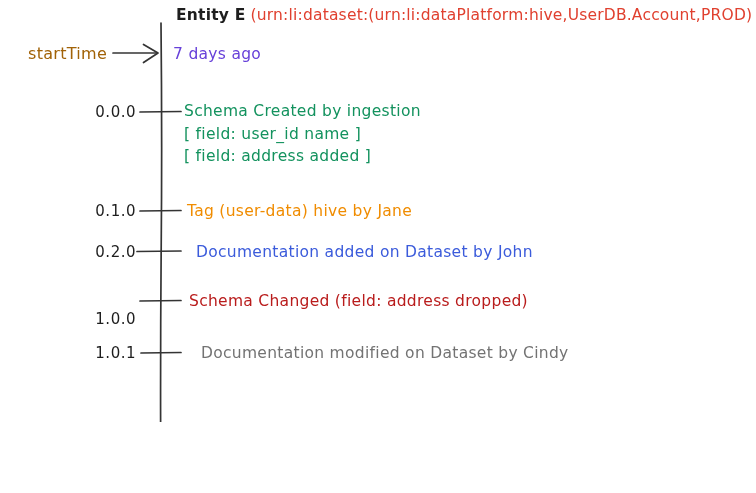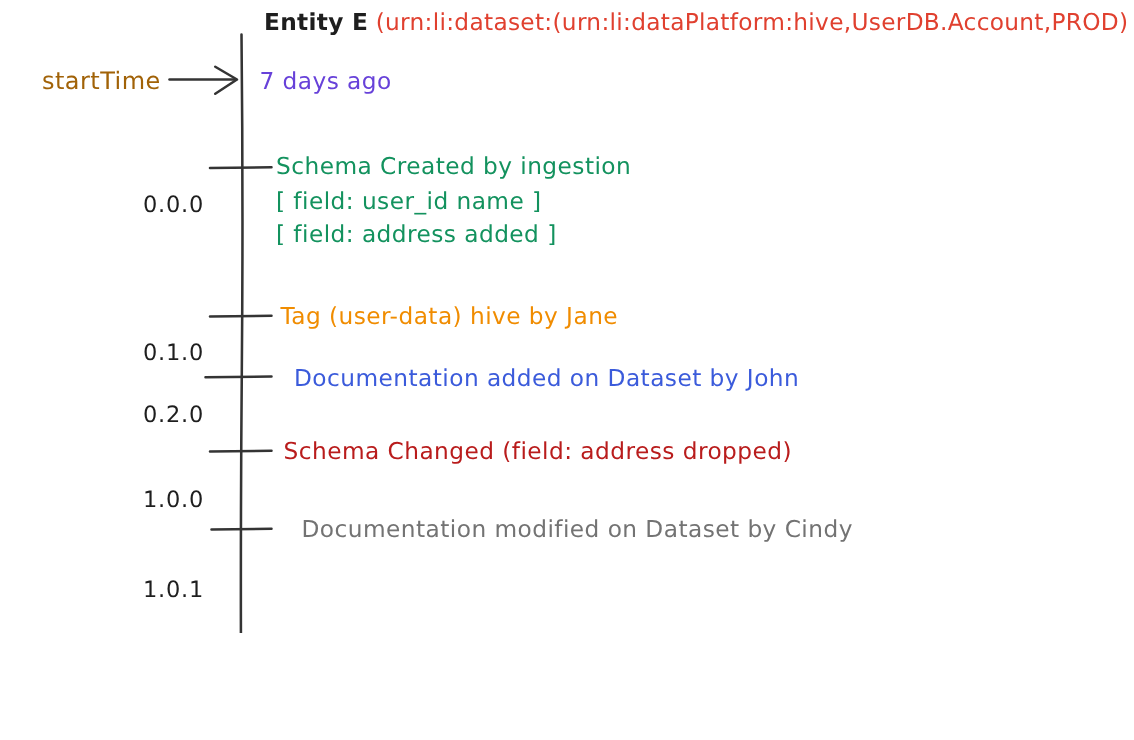--- a/index.html
+++ b/index.html
@@ -34,21 +34,20 @@
   }
   .vlabel {
     position: absolute;
     left: 92px;
     width: 44px;
     text-align: right;
     font-size: 15px;
     color: #1e1e1e;
     letter-spacing: 0.5px;
     white-space: nowrap;
-    margin-top: 24px;
   }
   .etext {
     position: absolute;
     font-size: 15.5px;
     line-height: 22.5px;
     white-space: nowrap;
     letter-spacing: 0.3px;
   }
   .mlabel {
     position: absolute;
@@ -108,26 +107,26 @@
   <div class="vlabel" style="top:202px;">0.1.0</div>
   <div class="etext" style="left: 187px; top: 200px; color: rgb(240, 140, 0);">
     <div>Tag (user-data) hive by Jane</div>
   </div>
 
   <div class="vlabel" style="top:243px;">0.2.0</div>
   <div class="etext" style="left: 196px; top: 241px; color: rgb(59, 91, 219);">
     <div>Documentation added on Dataset by John</div>
   </div>
 
-  <div class="vlabel" style="top:300px;text-align:right;">1.0.0</div>
+  <div class="vlabel" style="top:310px;text-align:right;">1.0.0</div>
   <div class="etext" style="left: 189px; top: 290px; color: #b91c1c;">
     <div>Schema Changed (field: address dropped)</div>
   </div>
 
-  <div class="vlabel" style="top:360px;text-align:right;">1.0.1</div>
+  <div class="vlabel" style="top:344px;text-align:right;">1.0.1</div>
   <div class="etext" style="left: 191px; top: 342px; color: #737373; margin-left: 10px;">
     <div>Documentation modified on Dataset by Cindy</div>
   </div>
 
   <div class="mlabel" style="left: 24px; top: 426px; color: rgb(30, 30, 30);">endTime</div>
   <div class="mvalue" style="left: 173px; top: 428px; color: rgb(103, 65, 217);">now</div>
 
 </div>
 
 </body></html>

